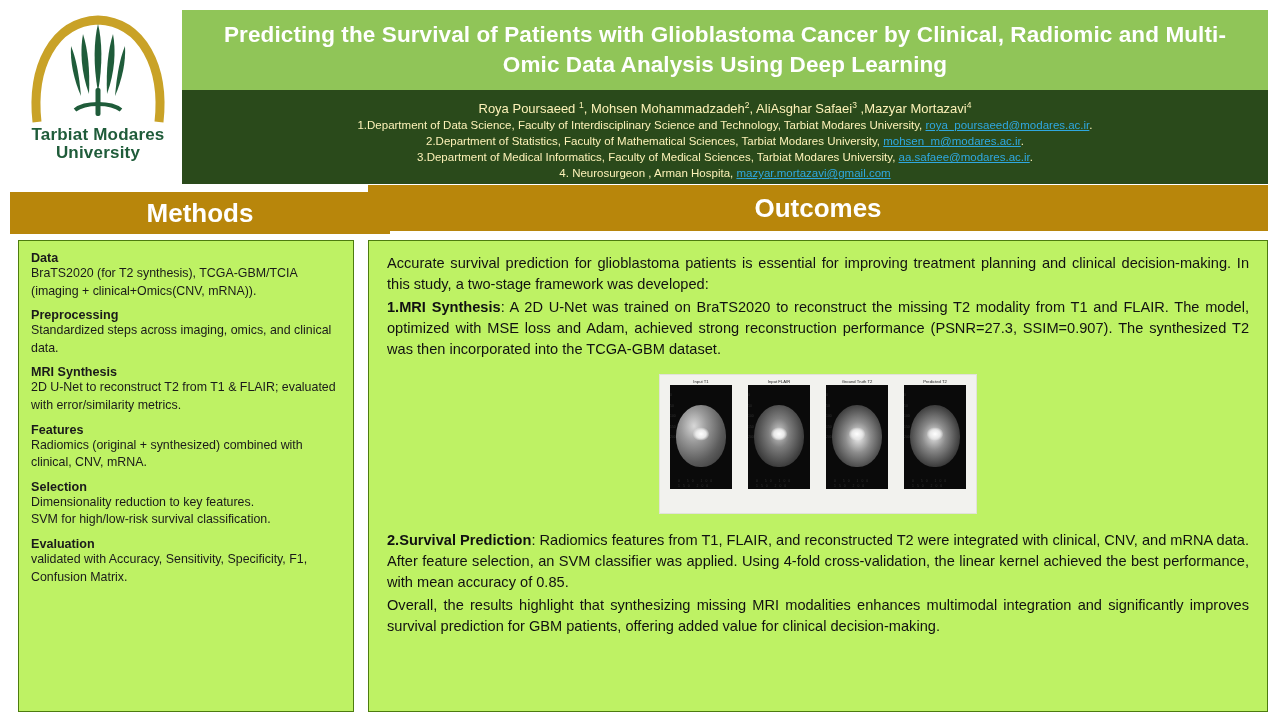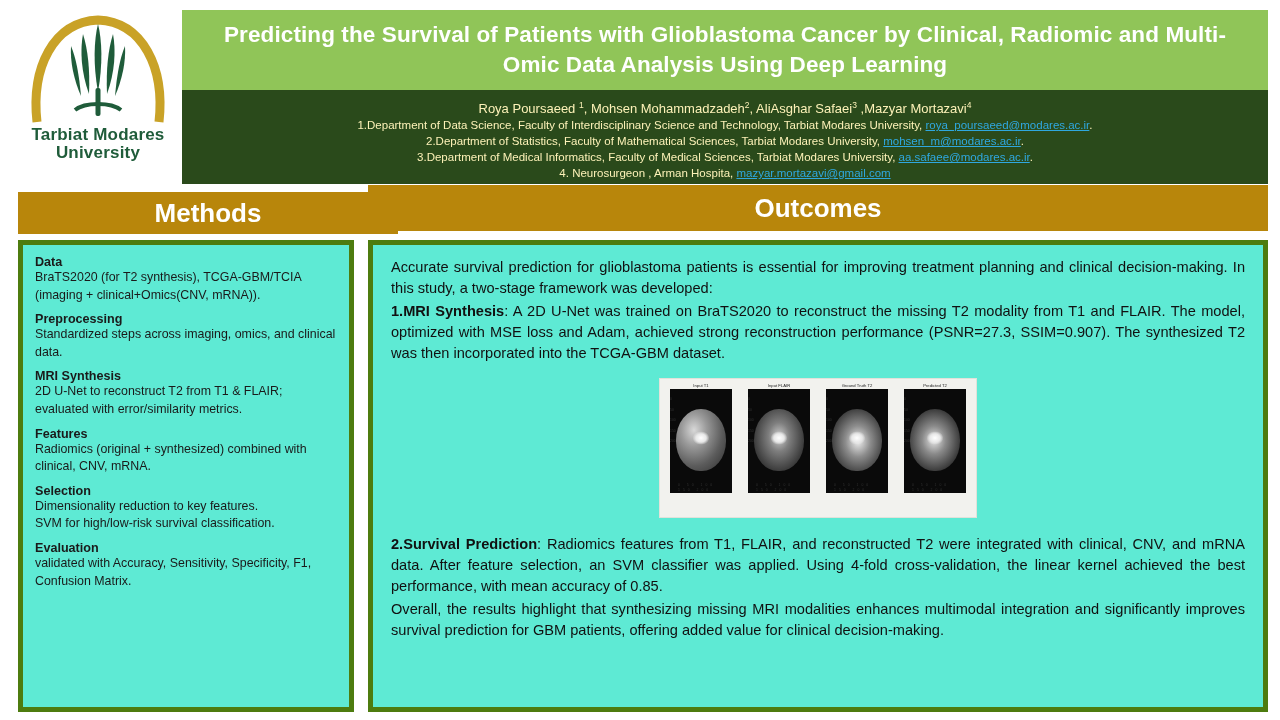--- a/index.html
+++ b/index.html
@@ -80,28 +80,28 @@
 
   
   .col-head {
     position: absolute;
     background: #b8860b;
     color: #ffffff;
     display: flex; align-items: center; justify-content: center;
     font-size: 26px;
     font-weight: bold;
   }
-  #methods-head { left: 18px; top: 192px; width: 380px; height: 42px; }
+  #methods-head { left: 10px; top: 192px; width: 380px; height: 42px; }
   #outcomes-head { left: 368px; top: 185px; width: 900px; height: 46px; }
 
   
   .panel {
     position: absolute;
-    background: #5eead4;
-    border: 5px solid #4d7c0f;
+    background: #bef264;
+    border: 1px solid #4d7c0f;
   }
   #methods-panel { left: 18px; top: 240px; width: 336px; height: 472px; padding: 10px 12px; }
   #outcomes-panel { left: 368px; top: 240px; width: 900px; height: 472px; padding: 12px 18px; }
 
   
   .m-h {
     font-size: 12.6px;
     font-weight: bold;
     color: #1a1a1a;
     margin-top: 8px;

